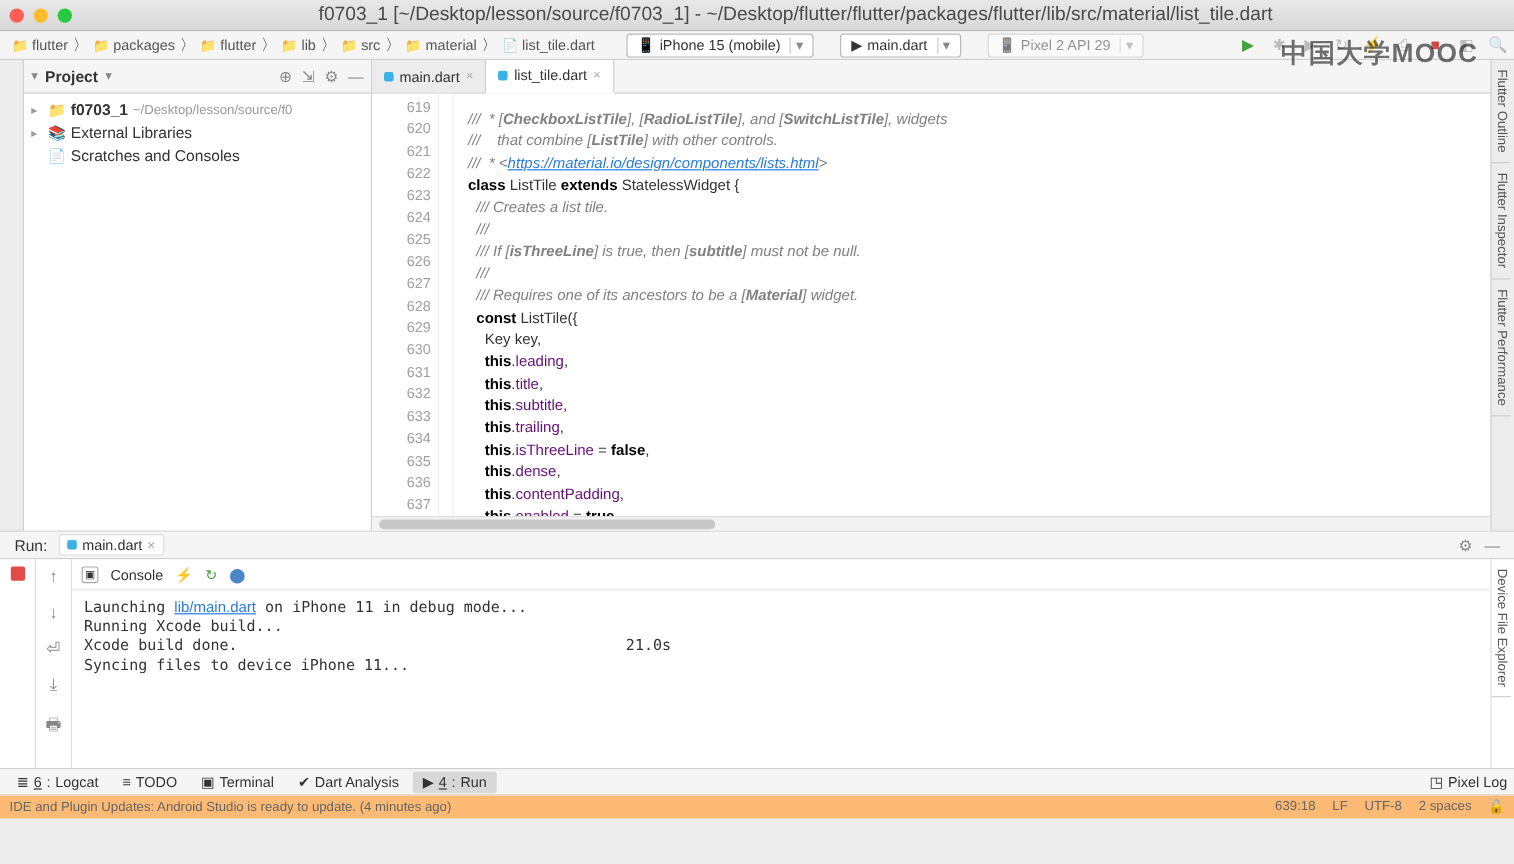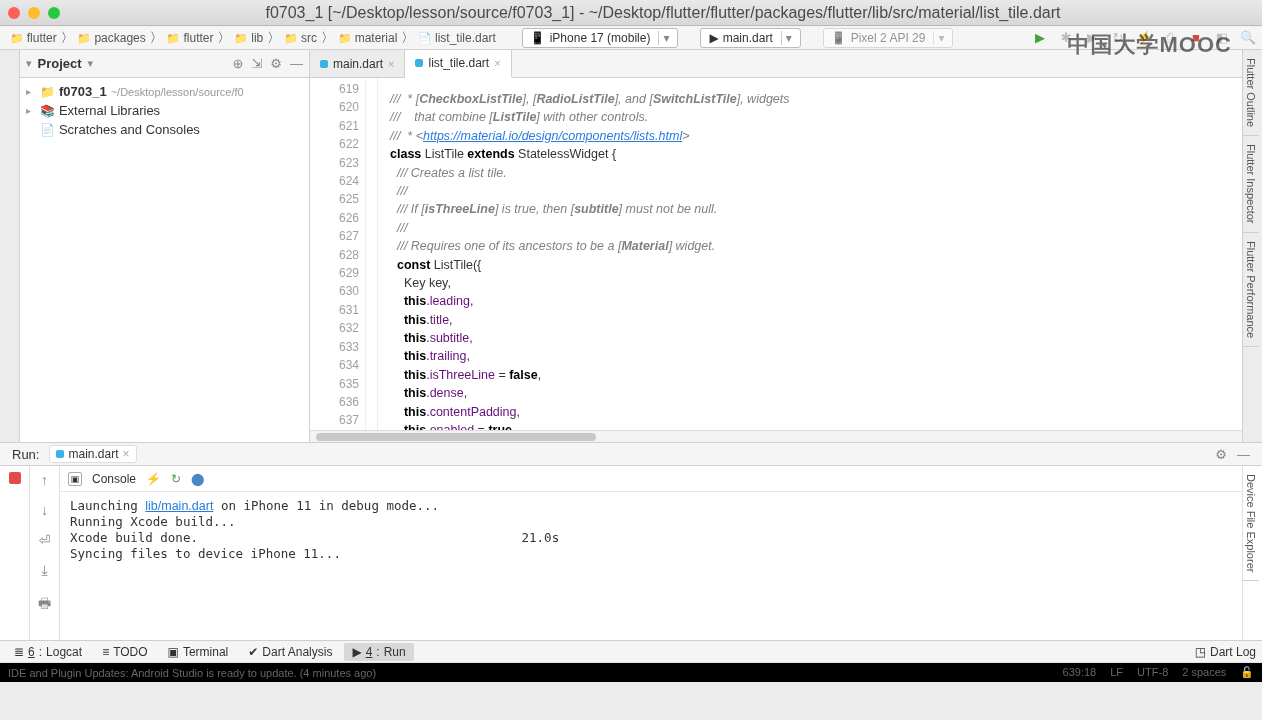--- a/index.html
+++ b/index.html
@@ -61,39 +61,39 @@
 .conswrap { flex: 1; display: flex; flex-direction: column; }
 .conshdr { height: 26px; border-bottom: 1px solid #e6e6e6; display: flex; align-items: center; padding: 0 8px; gap: 10px; font-size: 12px; }
 .conshdr .ci { width:14px;height:14px;border:1px solid #aaa;border-radius:2px;display:flex;align-items:center;justify-content:center;font-size:9px; }
 .constext { flex: 1; padding: 6px 10px; font-family: Menlo, Monaco, monospace; font-size: 12.5px; line-height: 16px; color: #333; white-space: pre; }
 .constext .lk { color: #287bde; text-decoration: underline; }
 .bottombar { height: 22px; background: #f5f5f5; border-top: 1px solid #cfcfcf; display: flex; align-items: center; padding: 0 6px; gap: 4px; font-size: 12px; }
 .btab { display: inline-flex; align-items: center; gap: 4px; padding: 2px 8px; cursor: pointer; border-radius: 2px; }
 .btab.act { background: #d8d8d8; }
 .btab .n { text-decoration: underline; }
 .evlog { margin-left: auto; display: inline-flex; align-items: center; gap: 4px; }
-.statusbar { height: 20px; background: #000000; border-top: 1px solid #e3e3e3; display: flex; align-items: center; padding: 0 8px; font-size: 11px; color: #666; }
+.statusbar { height: 20px; background: #fdba74; border-top: 1px solid #e3e3e3; display: flex; align-items: center; padding: 0 8px; font-size: 11px; color: #666; }
 .statusbar .rt { margin-left: auto; display: flex; gap: 14px; }
 .logo { position: absolute; top: 30px; right: 30px; font-size: 22px; font-weight: 700; color: #000; opacity: .55; font-family: "Hei", Arial; letter-spacing: 1px; text-shadow: 0 0 2px #fff; }
 </style>
 </head>
 <body>
 
 <div class="titlebar">
   <div class="traffic">
     <div class="tl red"></div>
     <div class="tl yel"></div>
     <div class="tl grn"></div>
   </div>
   <div class="titletxt">f0703_1 [~/Desktop/lesson/source/f0703_1] - ~/Desktop/flutter/flutter/packages/flutter/lib/src/material/list_tile.dart</div>
 </div>
 
 <div class="crumbbar">
   <span id="crumbs"><span class="crumb"><span class="fld">📁</span> flutter</span><span class="sep">〉</span><span class="crumb"><span class="fld">📁</span> packages</span><span class="sep">〉</span><span class="crumb"><span class="fld">📁</span> flutter</span><span class="sep">〉</span><span class="crumb"><span class="fld">📁</span> lib</span><span class="sep">〉</span><span class="crumb"><span class="fld">📁</span> src</span><span class="sep">〉</span><span class="crumb"><span class="fld">📁</span> material</span><span class="sep">〉</span><span class="crumb"><span class="fld">📄</span> list_tile.dart</span></span>
-  <span class="device">📱 <span>iPhone 17 (mobile)</span><span class="drop">▾</span></span>
+  <span class="device">📱 <span>iPhone 15 (mobile)</span><span class="drop">▾</span></span>
   <span class="device">▶ <span>main.dart</span><span class="drop">▾</span></span>
   <span class="device" style="opacity:.5">📱 <span>Pixel 2 API 29</span><span class="drop">▾</span></span>
   <div class="toolbtns">
     <span class="tbtn" style="color:#44a340">▶</span>
     <span class="tbtn dim">✱</span>
     <span class="tbtn dim">▶</span>
     <span class="tbtn dim">↻</span>
     <span class="tbtn" style="color:#e8a33d">⚡</span>
     <span class="tbtn dim">⎙</span>
     <span class="tbtn" style="color:#d04a45">■</span>
@@ -228,21 +228,21 @@
     <div class="rtab">Device File Explorer</div>
   </div>
 </div>
 
 <div class="bottombar">
   <span class="btab">≣ <span class="n">6</span>: <span>Logcat</span></span>
   <span class="btab">≡ <span>TODO</span></span>
   <span class="btab">▣ <span>Terminal</span></span>
   <span class="btab">✔ <span>Dart Analysis</span></span>
   <span class="btab act">▶ <span class="n">4</span>: <span>Run</span></span>
-  <span class="evlog">◳ <span>Dart Log</span></span>
+  <span class="evlog">◳ <span>Pixel Log</span></span>
 </div>
 
 <div class="statusbar">
   <span>IDE and Plugin Updates: Android Studio is ready to update. (4 minutes ago)</span>
   <span class="rt">
     <span>639:18</span>
     <span>LF</span>
     <span>UTF-8</span>
     <span>2 spaces</span>
     <span>🔓</span>

